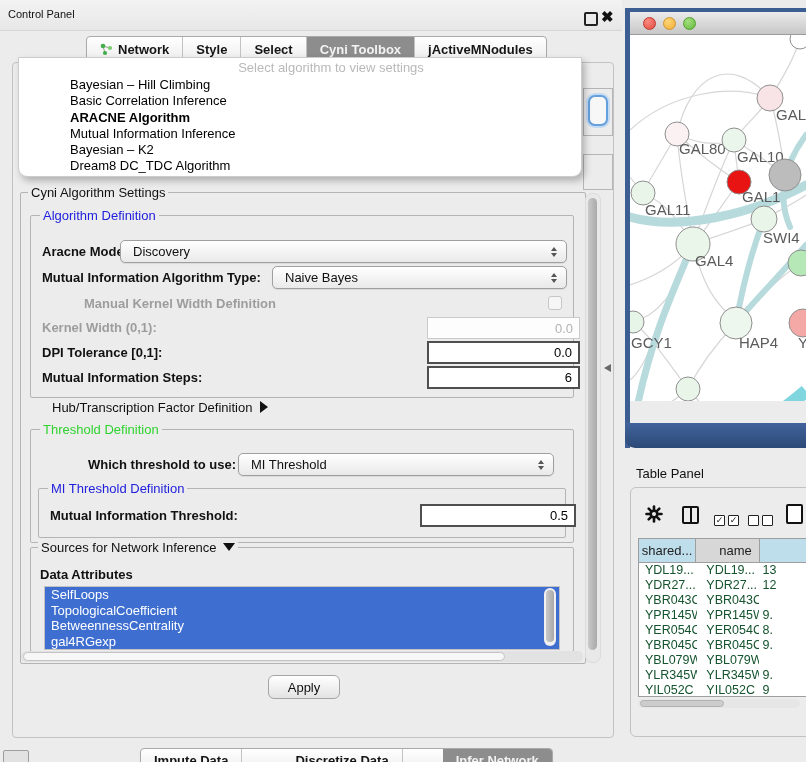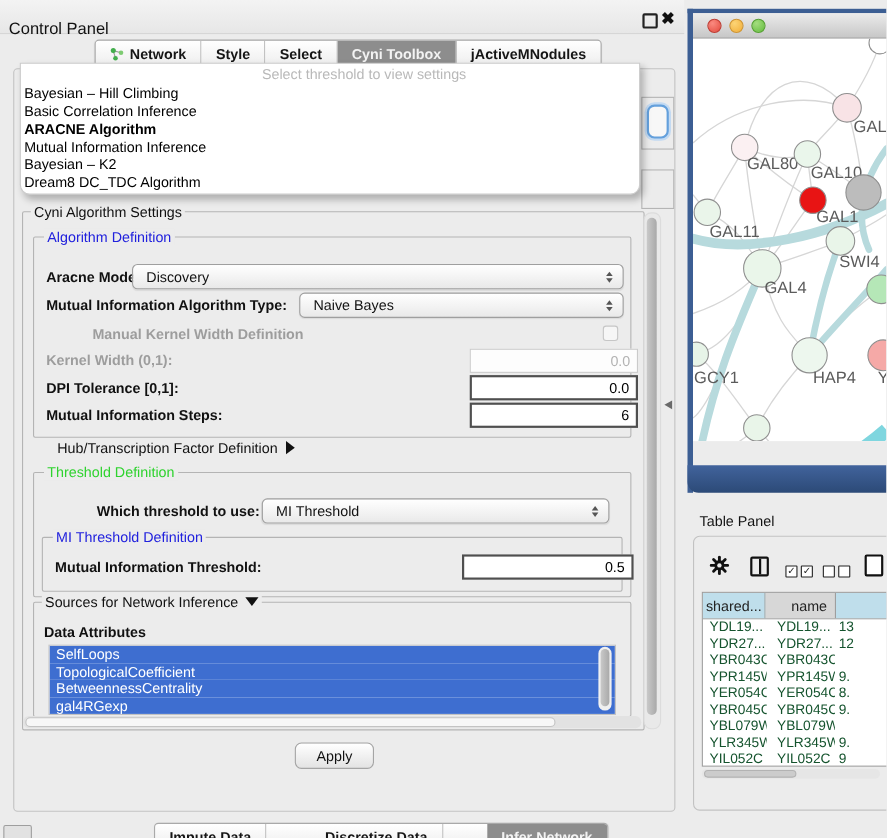--- a/index.html
+++ b/index.html
@@ -2,35 +2,35 @@
 <html><head>
 <meta charset="utf-8">
 <style>
   html,body{margin:0;padding:0;}
   body{font-family:"Liberation Sans",sans-serif;background:#ececec;}
   #screen{position:relative;width:806px;height:762px;background:#ececec;overflow:hidden;}
   .abs{position:absolute;}
 
   
   .cp-header{left:0;top:0;width:622px;height:30px;background:linear-gradient(#f3f3f3,#e7e7e7);border-bottom:1px solid #d6d6d6;}
-  .cp-title{left:8px;top:18px;font-size:15px;color:#111;}
+  .cp-title{left:8px;top:8px;font-size:11px;color:#111;}
   .float-btn{left:584px;top:12px;width:10px;height:10px;border:2px solid #222;border-radius:2px;background:transparent;}
   .close-btn{left:601px;top:8px;font-size:15px;font-weight:bold;color:#111;}
 
   
   .seggroup{position:absolute;display:flex;border:1px solid #a9a9a9;border-radius:4px;background:linear-gradient(#ffffff,#ededed);overflow:hidden;box-shadow:0 1px 1px rgba(0,0,0,.1);}
   .seg{padding:0 13px;font-size:13px;font-weight:bold;color:#151515;display:flex;align-items:center;gap:5px;border-right:1px solid #c2c2c2;white-space:nowrap;}
   .seg:last-child{border-right:none;}
   .seg.selected{background:#8d8d8d;color:#f3f3f3;}
 
   
   .popup{left:18px;top:57px;width:562px;height:118px;background:#fff;border:1px solid #cccccc;border-radius:0 0 9px 9px;box-shadow:3px 4px 7px rgba(0,0,0,.25);z-index:6;}
   .popup-placeholder{left:18px;top:60px;width:562px;text-align:center;font-size:13px;color:#b9b9b9;z-index:7;transform:translateX(32px);}
   .dd-list{left:22px;top:77px;width:540px;z-index:7;}
-  .dd-item{font-size:13px;color:#000;height:16.3px;line-height:16.3px;}
+  .dd-item{font-size:13px;color:#000;height:16.3px;line-height:16.3px;margin-left:48px;}
   .dd-item.sel{font-weight:bold;}
 
   
   .frag{border:1px solid #b5b5b5;background:#ececec;}
   .focus-btn{left:588px;top:95px;width:16px;height:27px;background:#f7f7f7;border:2px solid #64a0dc;border-radius:7px;box-shadow:0 0 0 2px #c3daf2;}
 
   
   .groupbox{position:absolute;border:1px solid #b4b4b4;border-radius:2px;}
   .legend{position:absolute;font-size:13px;background:#ececec;padding:0 3px;color:#111;white-space:nowrap;z-index:2;}
   .legend.blue{color:#2121dd;}
@@ -136,21 +136,21 @@
     <div class="seg">
         <span>jActiveMNodules</span>
       </div>
   </div>
 
   <div class="abs frag" style="left:583px;top:88px;width:28px;height:46px;"></div>
   <div class="abs focus-btn"></div>
   <div class="abs frag" style="left:583px;top:154px;width:28px;height:34px;"></div>
 
   <div class="abs popup"></div>
-  <div class="abs popup-placeholder">Select threshold to view settings</div>
+  <div class="abs popup-placeholder">Select algorithm to view settings</div>
   <div class="abs dd-list">
       <div class="dd-item">Bayesian – Hill Climbing</div>
       <div class="dd-item">Basic Correlation Inference</div>
       <div class="dd-item sel">ARACNE Algorithm</div>
       <div class="dd-item">Mutual Information Inference</div>
       <div class="dd-item">Bayesian – K2</div>
       <div class="dd-item">Dream8 DC_TDC Algorithm</div>
     </div>
 
   <div class="groupbox" style="left:20px;top:192px;width:564px;height:470px;"></div>

